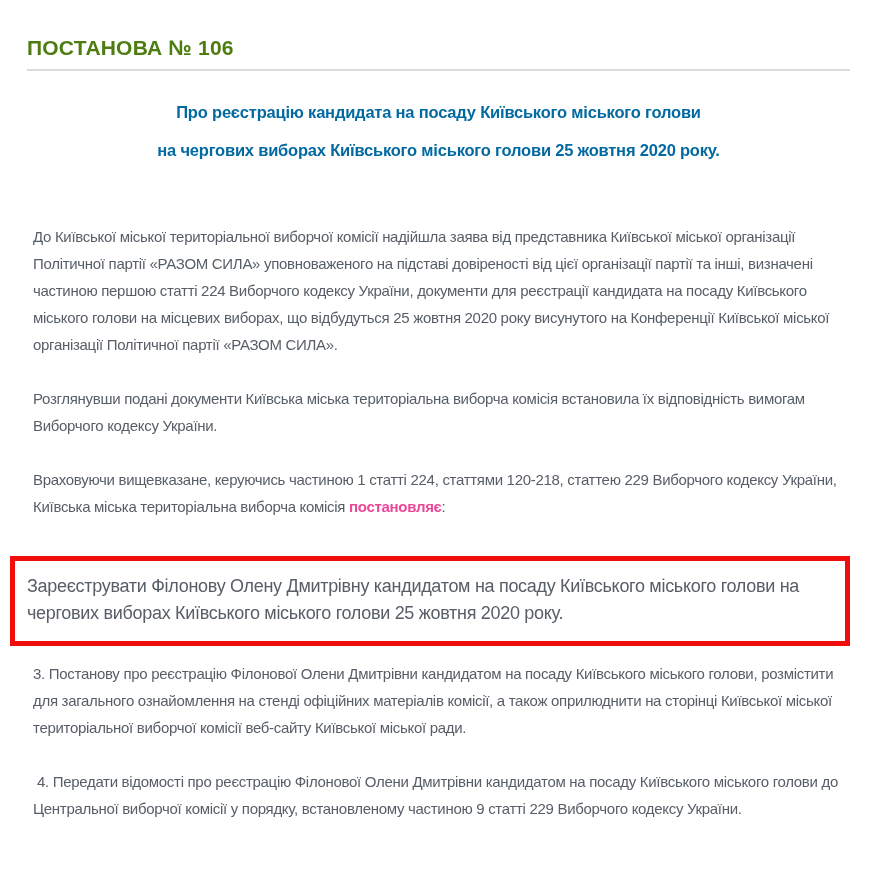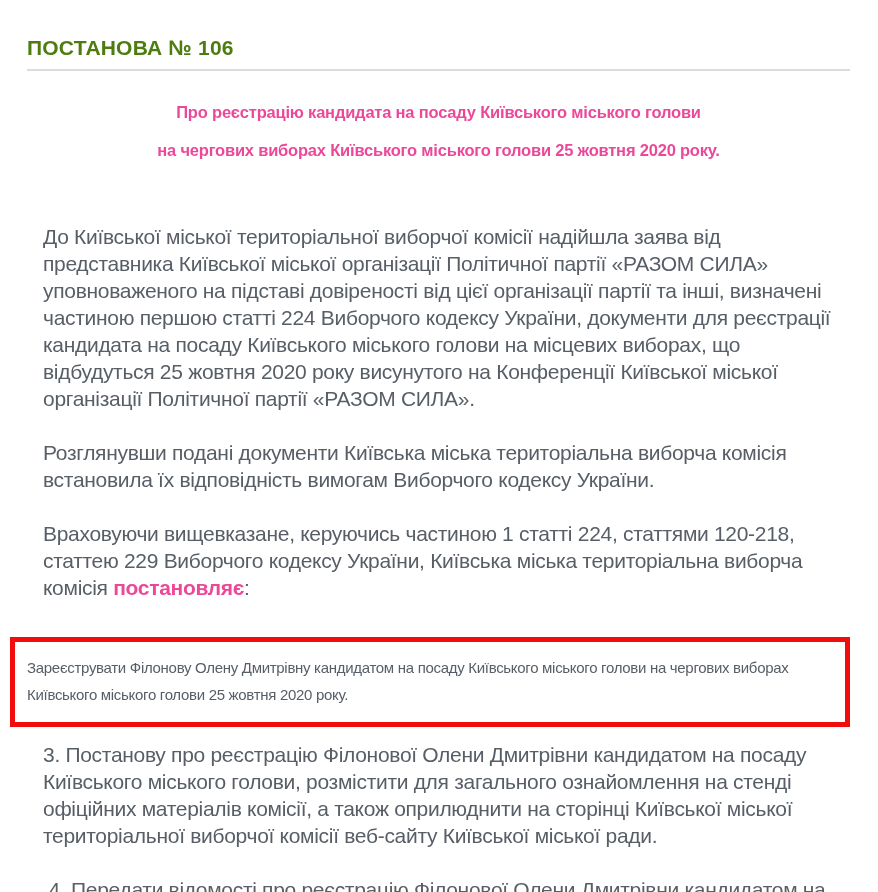--- a/index.html
+++ b/index.html
@@ -30,49 +30,49 @@
     border-top: 2px solid #d9dde0;
     margin: 0;
   }
   .subtitle {
     margin: 31px 0 0 0;
     text-align: center;
     font-weight: bold;
     font-size: 16.5px;
     line-height: 20px;
     letter-spacing: -0.2px;
-    color: #ec4899;
+    color: #0369a1;
   }
   .subtitle + .subtitle {
     margin-top: 18px;
   }
   .body-para {
-    margin: 27px 0 0 16px;
-    font-size: 21px;
+    margin: 27px 0 0 6px;
+    font-size: 15px;
     line-height: 27px;
     letter-spacing: -0.3px;
     color: #575e66;
   }
   .body-para.first {
     margin-top: 63px;
   }
   .body-para b, .body-para strong {
     color: #ec4899;
   }
   .pre-space {
     white-space: pre-wrap;
   }
   .highlight-box {
     border: 5px solid #f20d0d;
     margin: 36px 0 14px -17px;
     padding: 12px 14px 14px 12px;
   }
   .highlight-box p {
     margin: 0;
-    font-size: 15px;
+    font-size: 18px;
     line-height: 27px;
     letter-spacing: -0.3px;
     color: #575e66;
   }
 </style>
 </head>
 <body>
 
 <div class="page">
 

